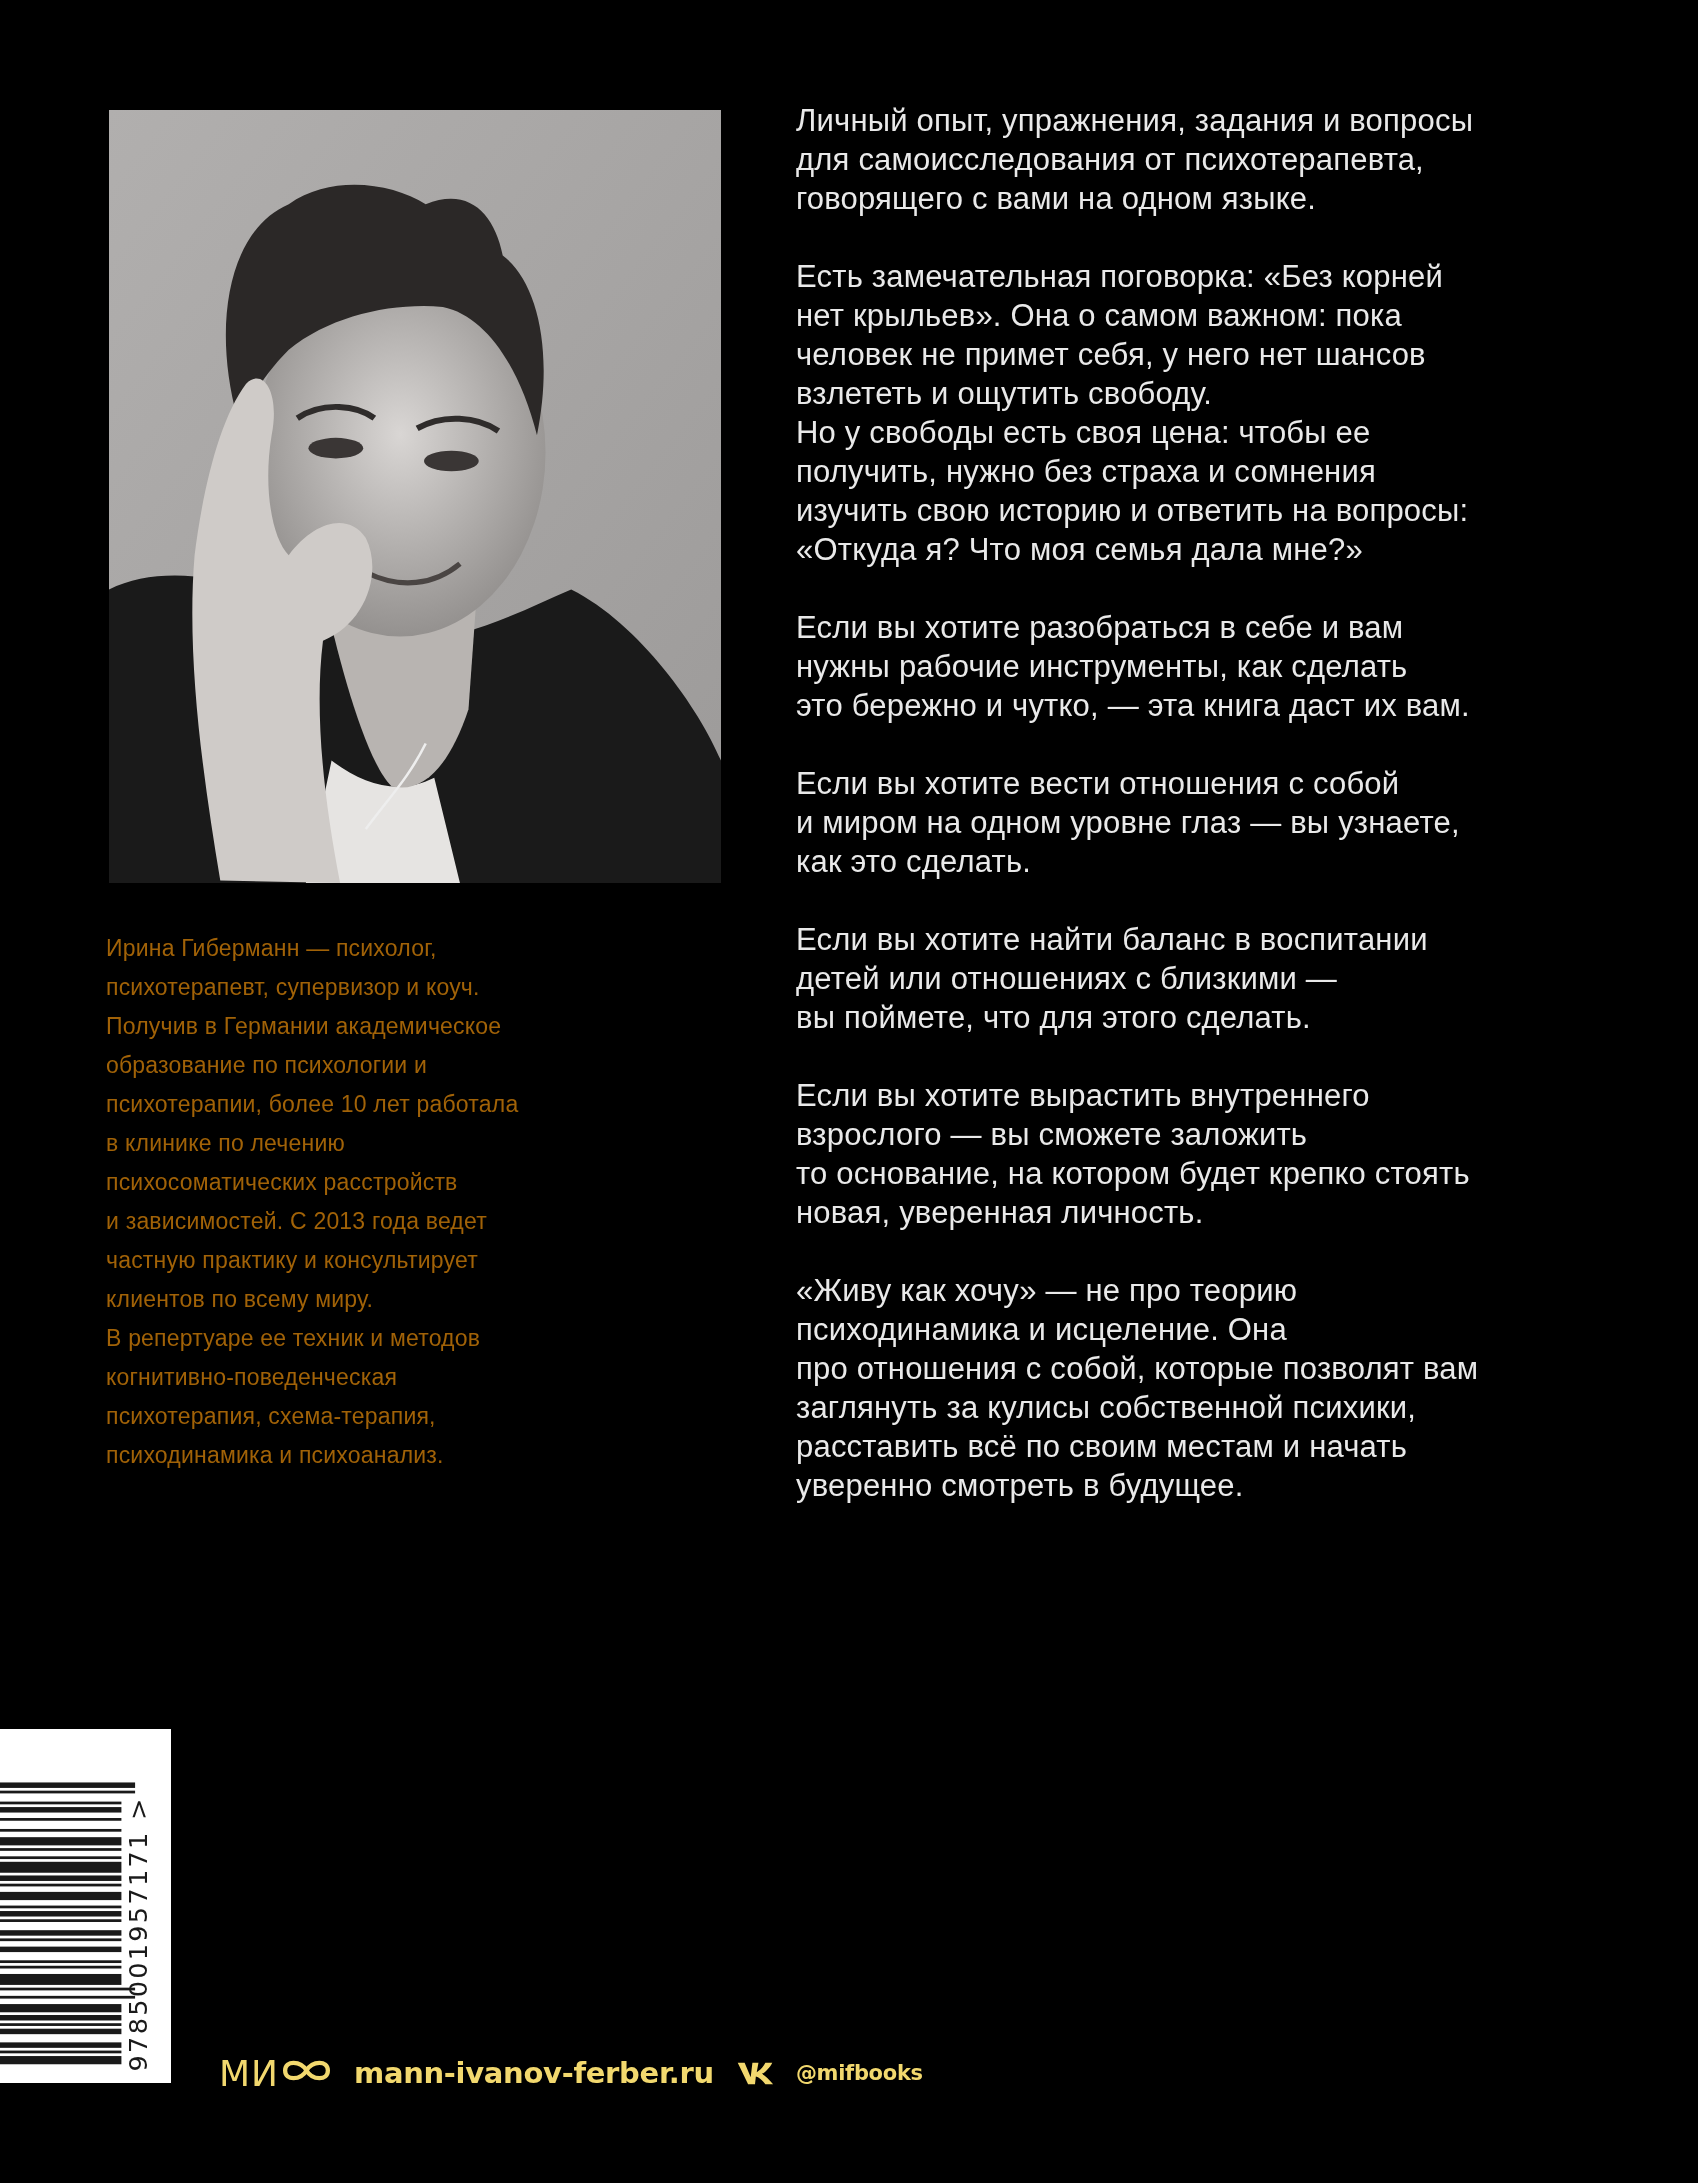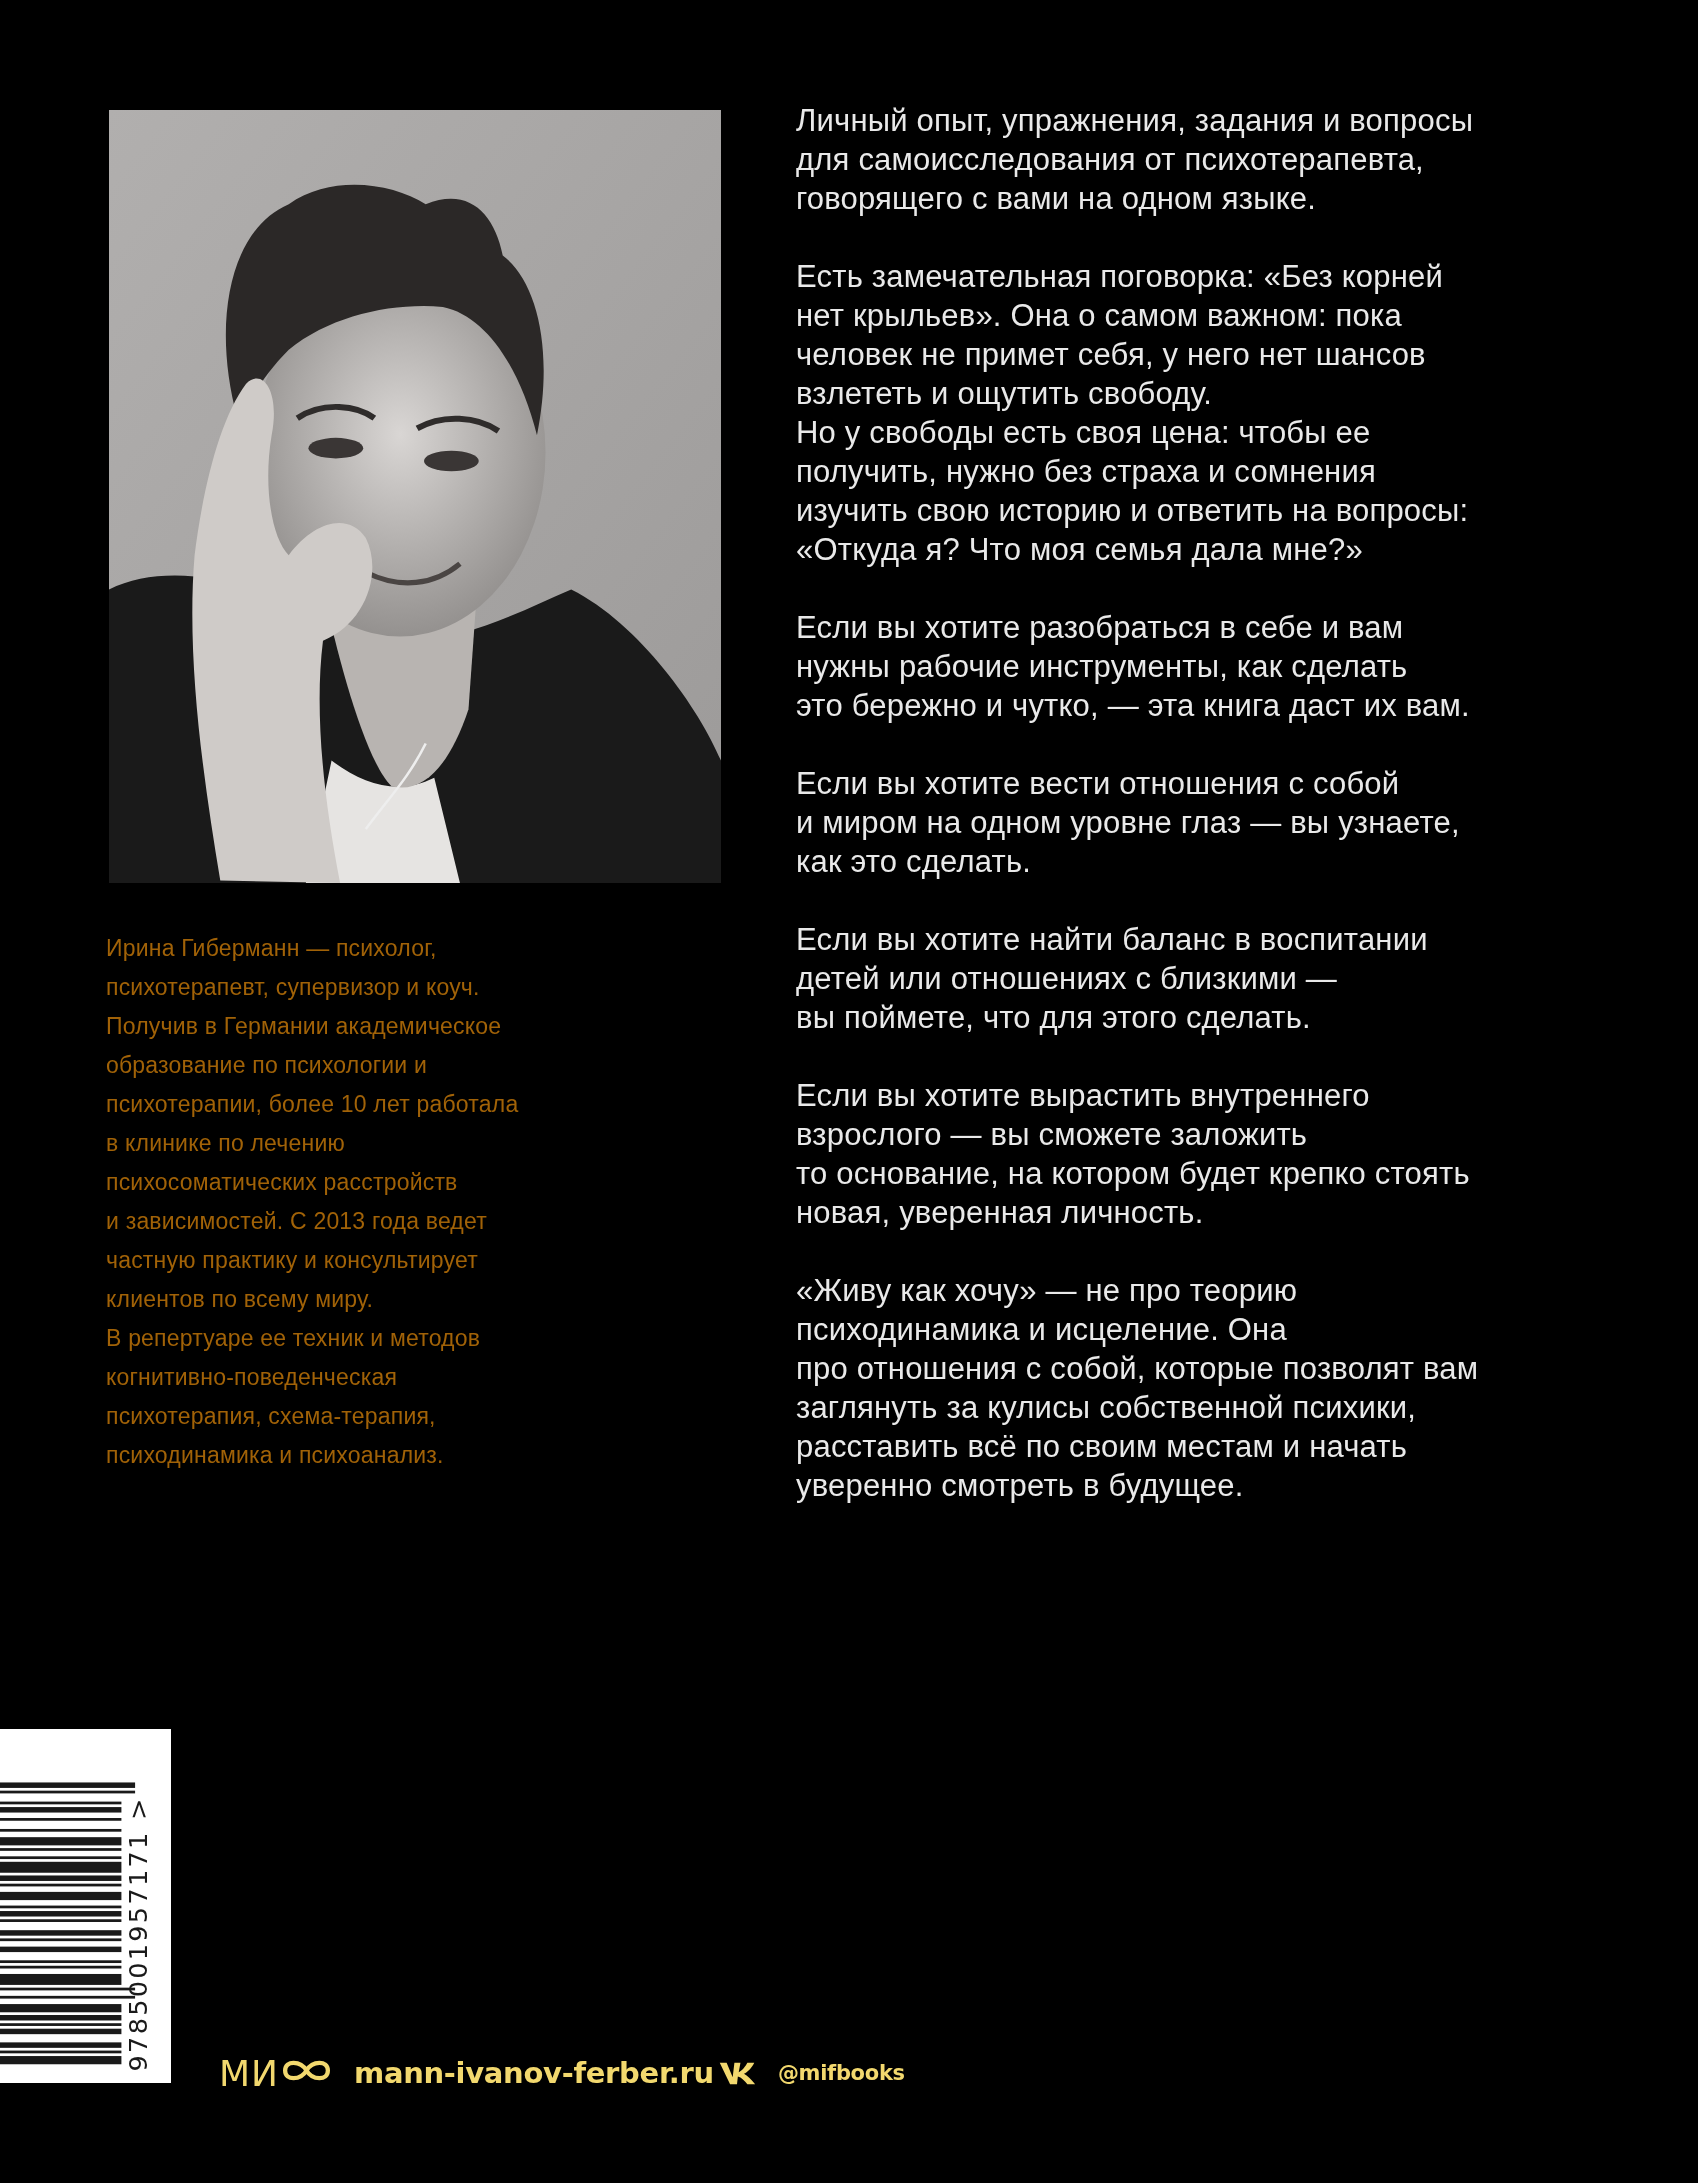--- a/index.html
+++ b/index.html
@@ -78,21 +78,21 @@
     display: flex;
     align-items: center;
   }
   .logo .inf {
     display: inline-block;
     margin-left: 1.7px;
   }
   .site {
     font-size: 29px;
     font-weight: bold;
-    margin-right: 4px;
+    margin-right: 22px;
     letter-spacing: -0.3px;
   }
   .vk {
     width: 38px;
     height: 26px;
     margin-right: 22px;
   }
   .handle {
     font-size: 21px;
     font-weight: bold;

